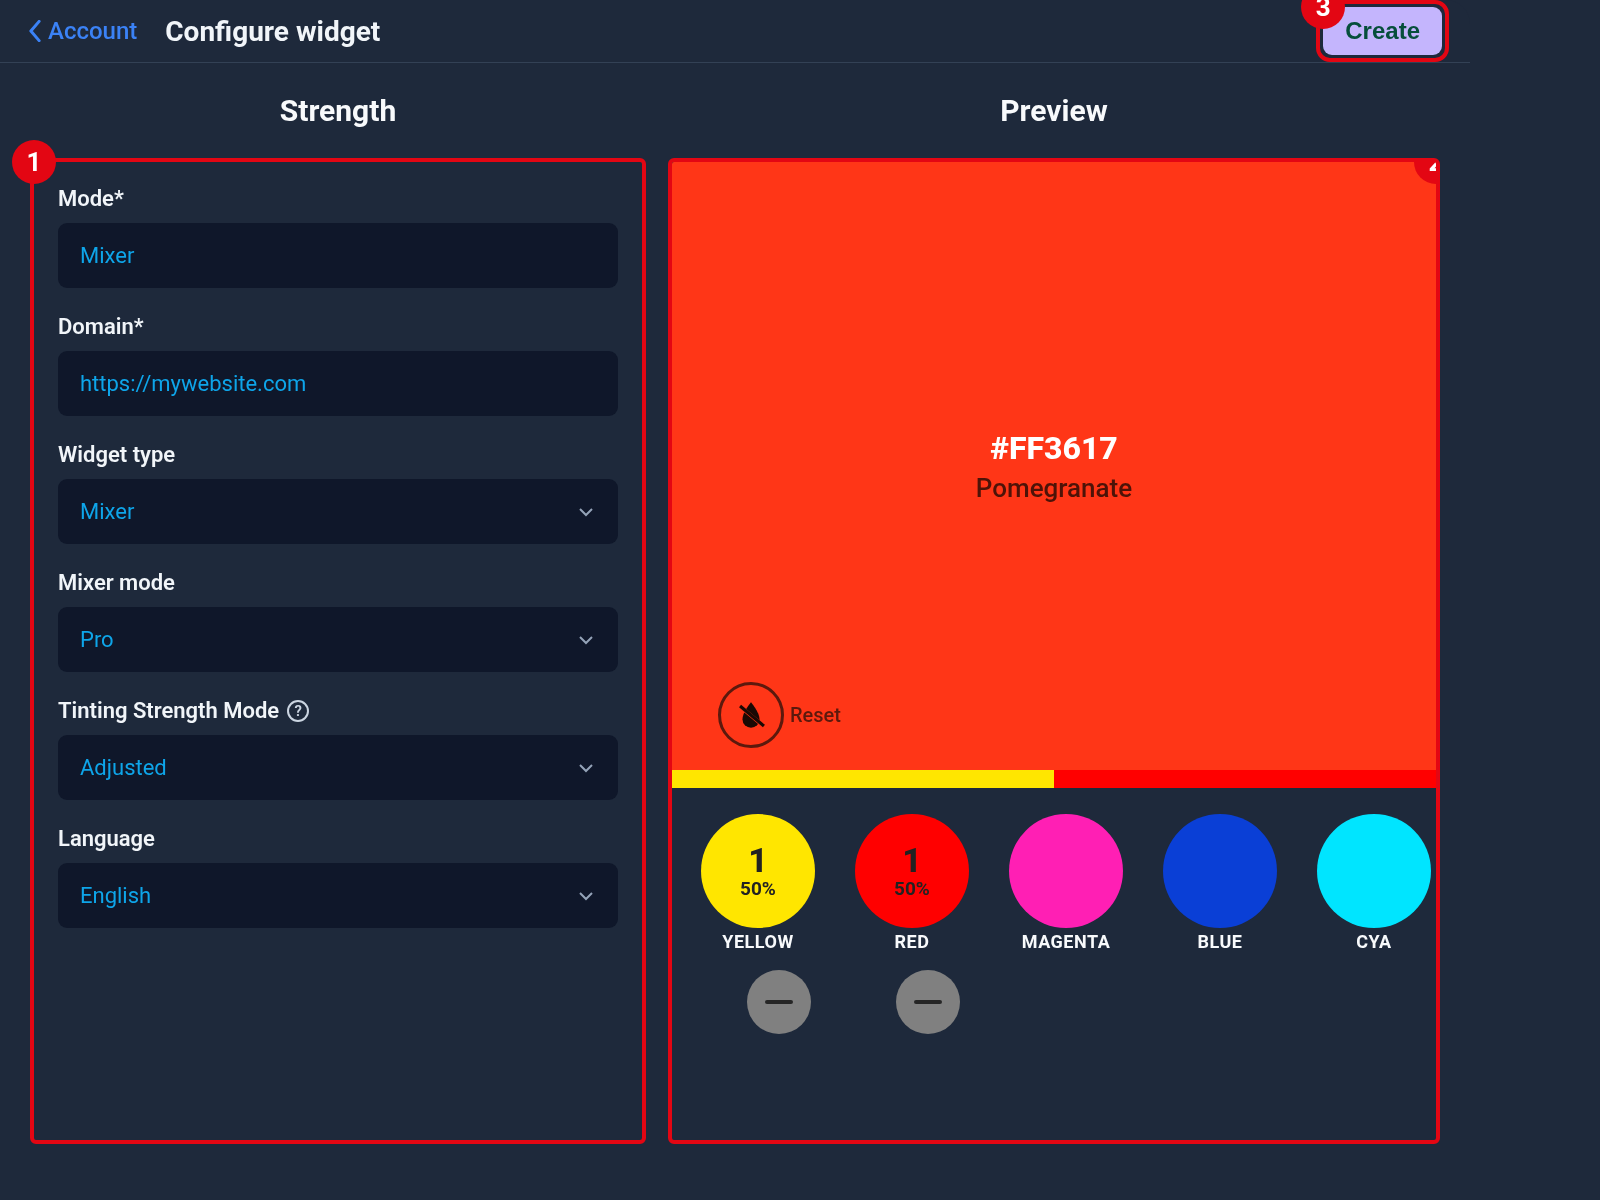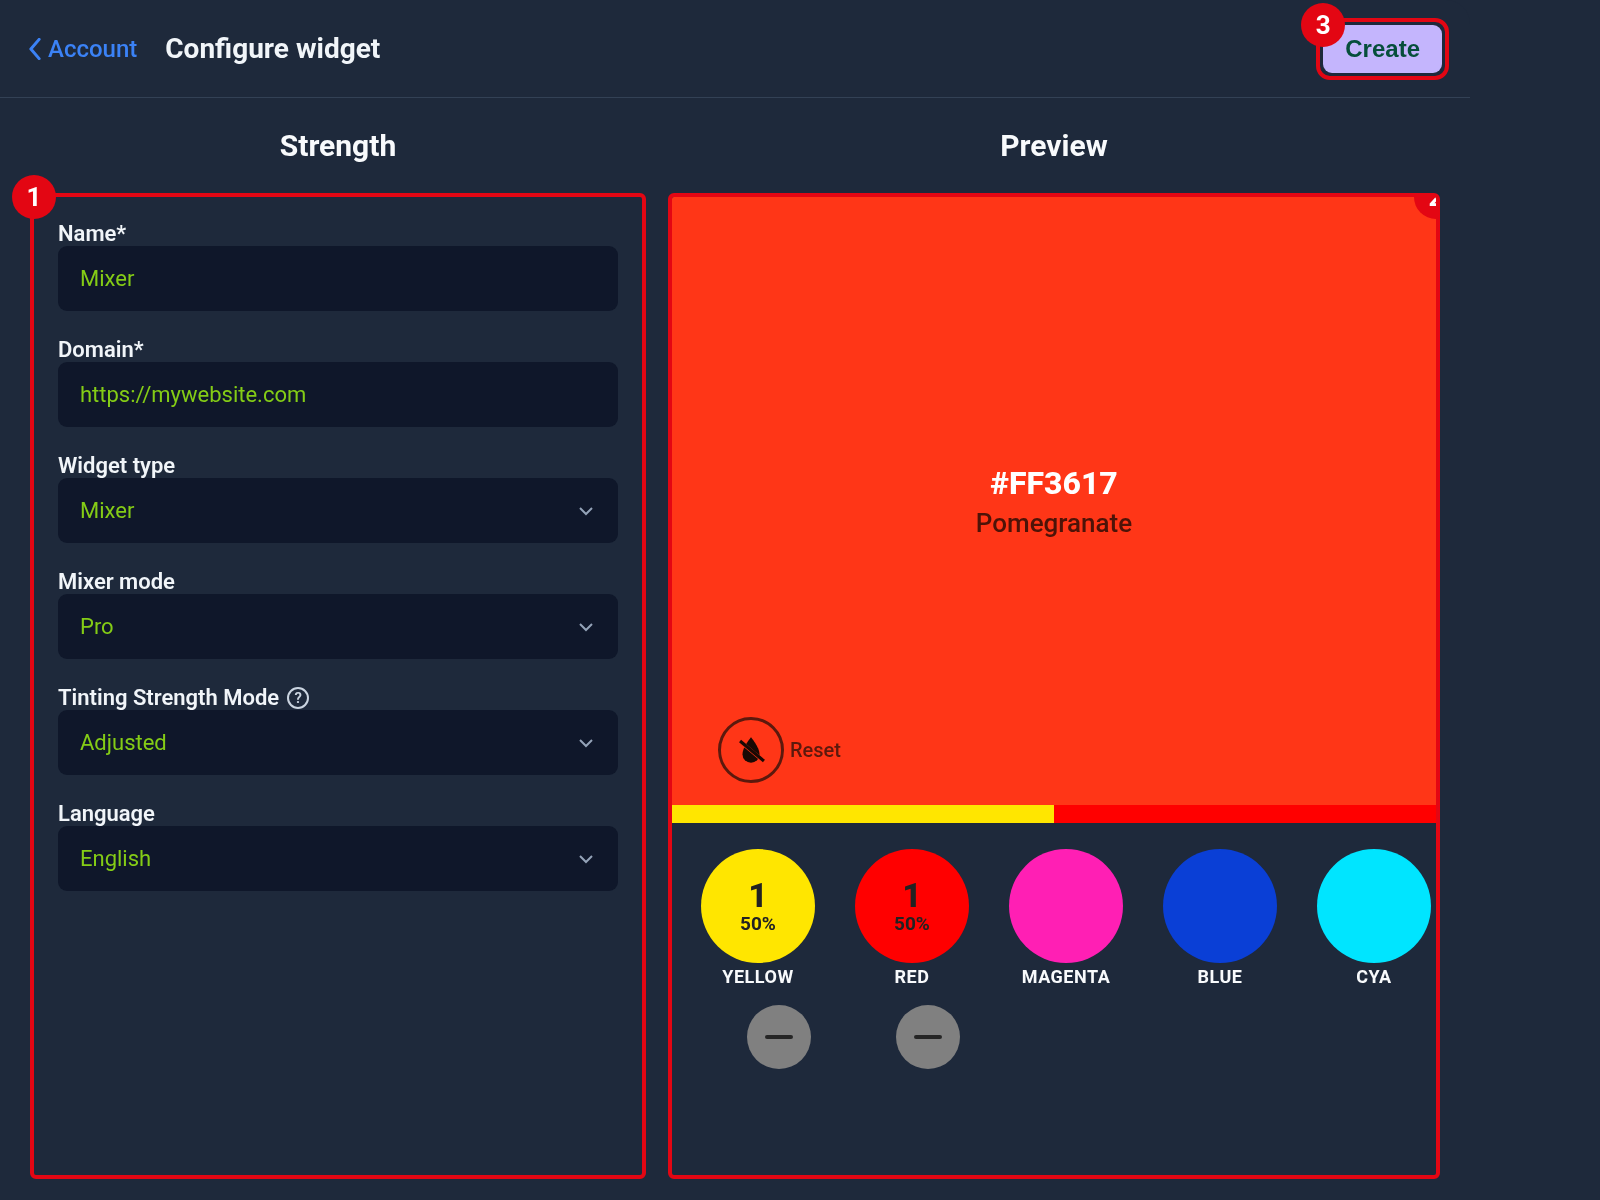--- a/index.html
+++ b/index.html
@@ -14,21 +14,21 @@
     width:1470px;
     height:1200px;
     background:#1e293b;
     position:relative;
     border-top-right-radius:24px;
     overflow:hidden;
   }
   .topbar {
     display:flex;
     align-items:center;
-    height:98px;
+    height:63px;
     padding:0 28px;
     border-bottom:1px solid #334155;
     justify-content:space-between;
   }
   .back-link {
     color:#3b82f6;
     font-size:24px;
     display:flex;
     align-items:center;
     gap:6px;
@@ -109,27 +109,28 @@
     display:flex;
     align-items:center;
     gap:8px;
   }
   .field-label .help {
     width:22px;height:22px;border:2px solid #cbd5e1;border-radius:50%;
     display:inline-flex;align-items:center;justify-content:center;
     font-size:15px;color:#cbd5e1;font-weight:600;
   }
   .input, .select {
+    margin-top:12px;
     width:100%;
     background:#0f172a;
     border:none;
     border-radius:9px;
     padding:20px 22px;
     font-size:22px;
-    color:#84cc16;
+    color:#0ea5e9;
     font-family:inherit;
   }
   .select {
     display:flex;
     justify-content:space-between;
     align-items:center;
     cursor:pointer;
   }
   .select svg { width:20px;height:20px;stroke:#94a3b8;stroke-width:2;fill:none; }
   
@@ -207,21 +208,21 @@
   </div>
 
   <div class="columns">
 
     <div class="col">
       <div class="col-title">Strength</div>
       <div class="panel">
         <div class="badge badge-1">1</div>
 
         <div class="field">
-          <div class="field-label">Name*</div>
+          <div class="field-label">Mode*</div>
           <input class="input" value="Mixer" style="">
         </div>
 
         <div class="field">
           <div class="field-label">Domain*</div>
           <input class="input" value="https://mywebsite.com" style="">
         </div>
 
         <div class="field">
           <div class="field-label">Widget type</div>

